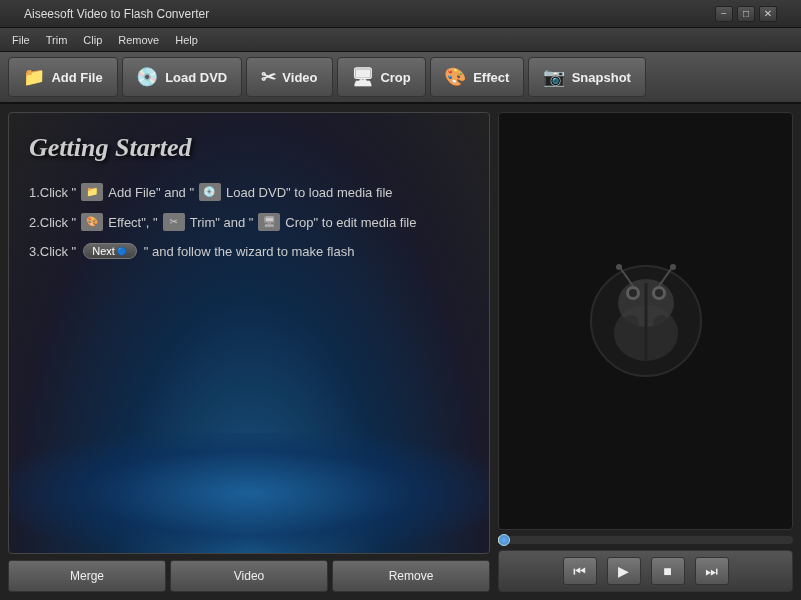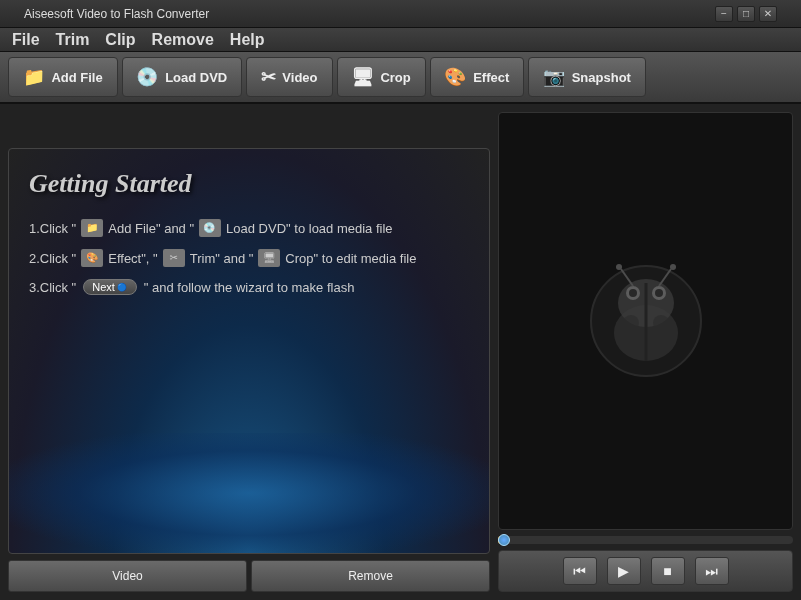--- a/index.html
+++ b/index.html
@@ -48,25 +48,24 @@
     #menu-bar {
       background: linear-gradient(to bottom, #404040, #303030);
       height: 24px;
       display: flex;
       align-items: center;
       padding: 0 4px;
       border-bottom: 1px solid #111;
     }
     .menu-item {
       color: #ddd;
-      font-size: 16px;
+      font-size: 11px;
       padding: 2px 8px;
       cursor: pointer;
       border-radius: 2px;
-      font-weight: bold;
     }
 
     
     #toolbar {
       background: linear-gradient(to bottom, #555, #3a3a3a);
       height: 52px;
       display: flex;
       align-items: center;
       padding: 0 8px;
       gap: 4px;
@@ -108,21 +107,20 @@
     }
 
     #getting-started-area {
       flex: 1;
       background: radial-gradient(ellipse at center bottom, #1a5a8a 0%, #0d2a4a 40%, #1a1a2a 70%, #222 100%);
       border: 1px solid #444;
       border-radius: 4px;
       padding: 20px;
       position: relative;
       overflow: hidden;
-      margin-top: 36px;
     }
 
     #getting-started-area::before {
       content: '';
       position: absolute;
       bottom: 0;
       left: 0;
       right: 0;
       height: 120px;
       background: radial-gradient(ellipse at center, #1e6aaa 0%, #0a3060 50%, transparent 80%);
@@ -347,20 +345,21 @@
       </div>
 
       <div class="gs-step">
         <span>3.Click "</span>
         <span class="next-badge">Next</span>
         <span>" and follow the wizard to make flash</span>
       </div>
     </div>
 
     <div id="bottom-buttons">
+      <button class="action-btn">Merge</button>
       <button class="action-btn">Video</button>
       <button class="action-btn">Remove</button>
     </div>
   </div>
 
   <div id="right-panel">
 
     <div id="video-preview">
       <svg width="140" height="140" viewBox="0 0 140 140" opacity="0.5">
 

